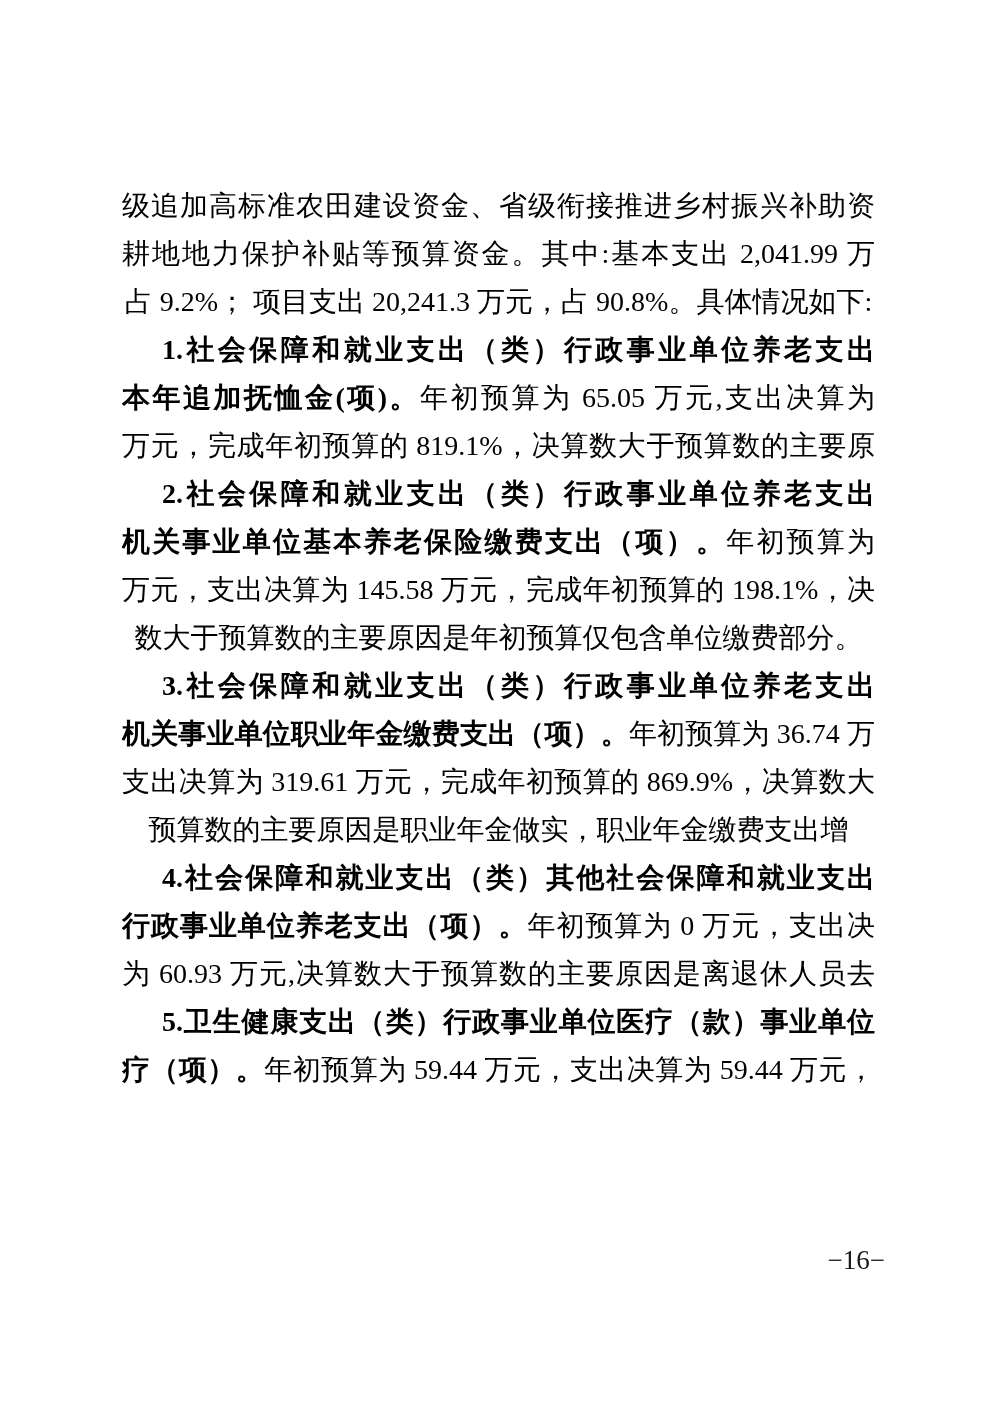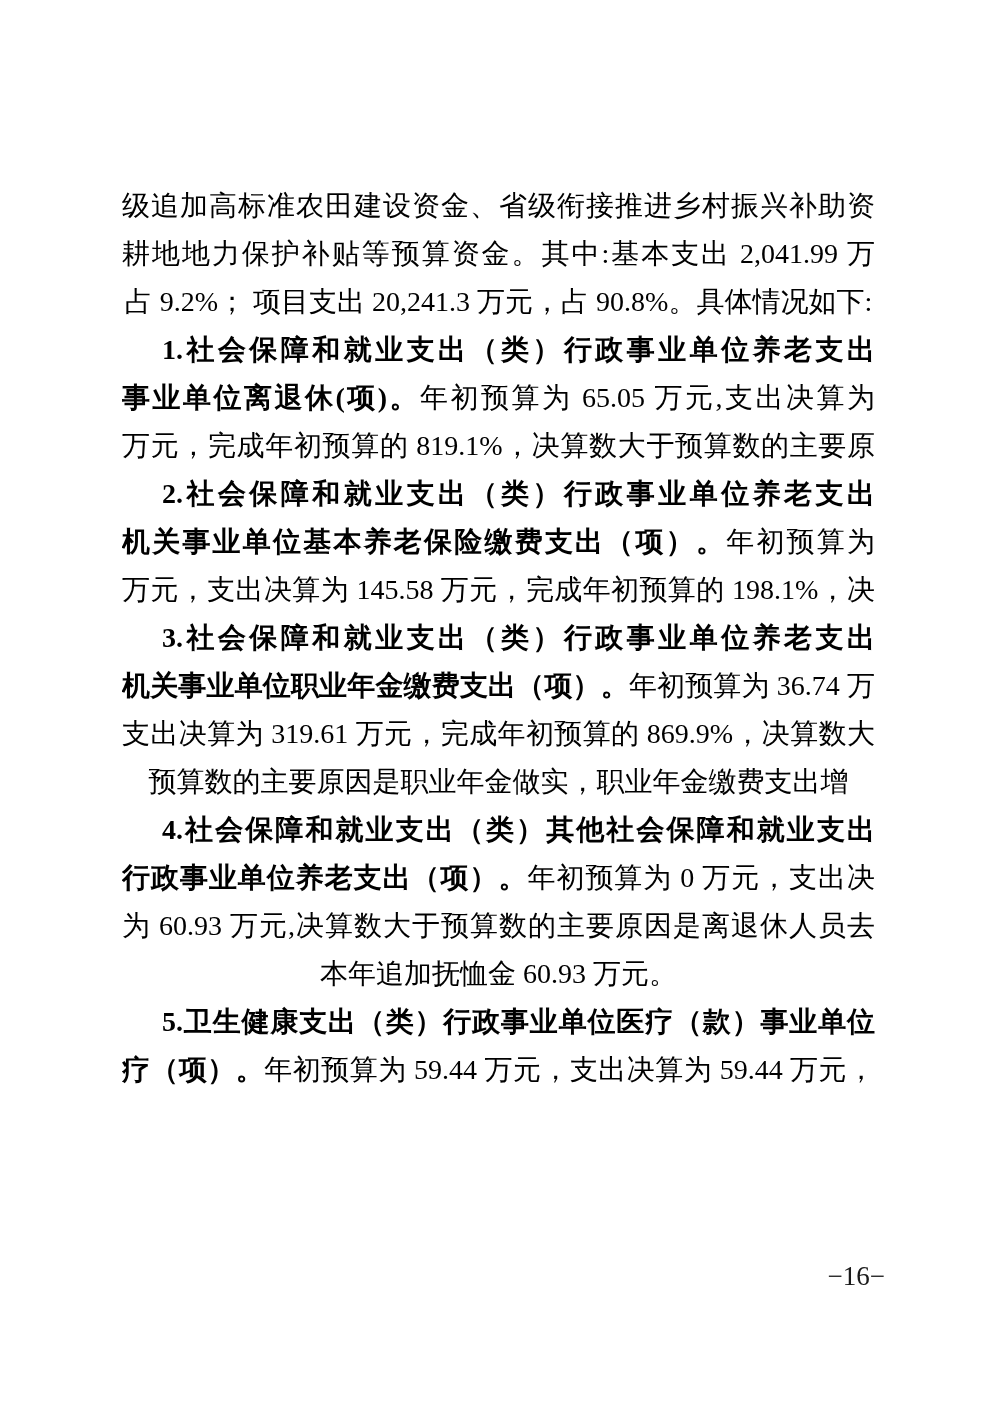--- a/index.html
+++ b/index.html
@@ -48,55 +48,54 @@
   .seg.bold {
     font-weight: 700;
   }
   .page-num {
     position: absolute;
     top: 1242px;
     right: 115px;
     font-size: 27px;
     line-height: 36px;
     color: #1a1a1a;
-    margin-top: 16px;
   }
 </style>
 </head>
 <body>
 
 <main class="page">
   <section class="doc-body">
 
   <div class="paragraph">
         <div class="line"><span class="seg">级追加高标准农田建设资金、省级衔接推进乡村振兴补助资金、</span></div>
         <div class="line"><span class="seg">耕地地力保护补贴等预算资金。其中:基本支出 2,041.99 万元，</span></div>
         <div class="line last"><span class="seg">占 9.2%； 项目支出 20,241.3 万元，占 90.8%。具体情况如下:</span></div>
       </div>
       <div class="paragraph">
         <div class="line indent"><span class="seg bold">1.社会保障和就业支出（类）行政事业单位养老支出（款）</span></div>
-        <div class="line"><span class="seg bold">事业单位离退休(项)。</span><span class="seg">年初预算为 65.05 万元,支出决算为 532.83</span></div>
+        <div class="line"><span class="seg bold">本年追加抚恤金(项)。</span><span class="seg">年初预算为 65.05 万元,支出决算为 532.83</span></div>
         <div class="line"><span class="seg">万元，完成年初预算的 819.1%，决算数大于预算数的主要原因是</span></div>
       </div>
       <div class="paragraph">
         <div class="line indent"><span class="seg bold">2.社会保障和就业支出（类）行政事业单位养老支出（款）</span></div>
         <div class="line"><span class="seg bold">机关事业单位基本养老保险缴费支出（项）。</span><span class="seg">年初预算为 73.47</span></div>
         <div class="line"><span class="seg">万元，支出决算为 145.58 万元，完成年初预算的 198.1%，决算</span></div>
+        <div class="line last"><span class="seg">数大于预算数的主要原因是年初预算仅包含单位缴费部分。</span></div>
       </div>
       <div class="paragraph">
         <div class="line indent"><span class="seg bold">3.社会保障和就业支出（类）行政事业单位养老支出（款）</span></div>
         <div class="line"><span class="seg bold">机关事业单位职业年金缴费支出（项）。</span><span class="seg">年初预算为 36.74 万元，</span></div>
         <div class="line"><span class="seg">支出决算为 319.61 万元，完成年初预算的 869.9%，决算数大于</span></div>
         <div class="line last"><span class="seg">预算数的主要原因是职业年金做实，职业年金缴费支出增加。</span></div>
       </div>
       <div class="paragraph">
         <div class="line indent"><span class="seg bold">4.社会保障和就业支出（类）其他社会保障和就业支出（款）</span></div>
         <div class="line"><span class="seg bold">行政事业单位养老支出（项）。</span><span class="seg">年初预算为 0 万元，支出决算</span></div>
         <div class="line"><span class="seg">为 60.93 万元,决算数大于预算数的主要原因是离退休人员去世，</span></div>
-        <div class="line last"><span class="seg">本年追加抚恤金 60.93 万元。</span></div>
       </div>
       <div class="paragraph">
         <div class="line indent"><span class="seg bold">5.卫生健康支出（类）行政事业单位医疗（款）事业单位医</span></div>
         <div class="line"><span class="seg bold">疗（项）。</span><span class="seg">年初预算为 59.44 万元，支出决算为 59.44 万元，完</span></div>
       </div>
     </section>
   <div class="page-num">−16−</div>
 </main>
 
 </body></html>

